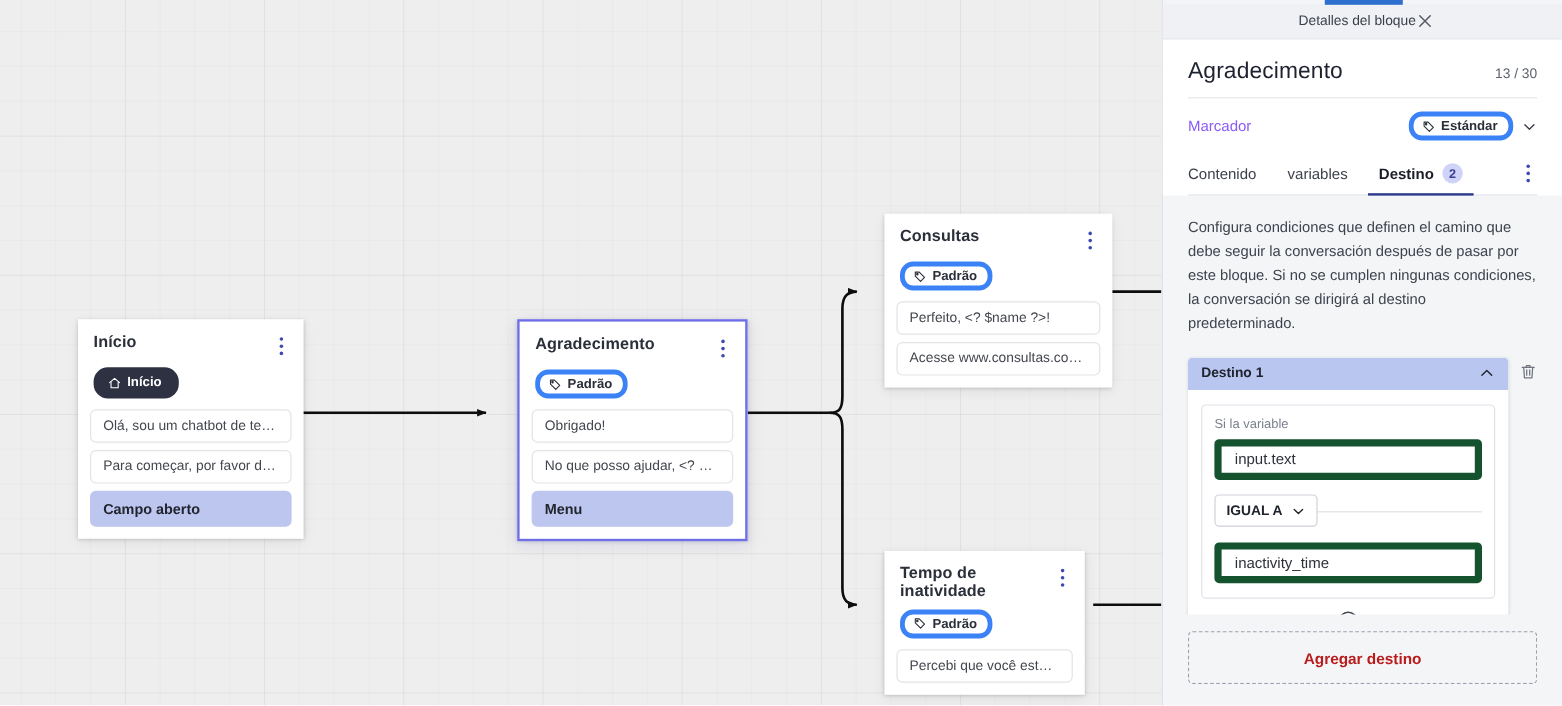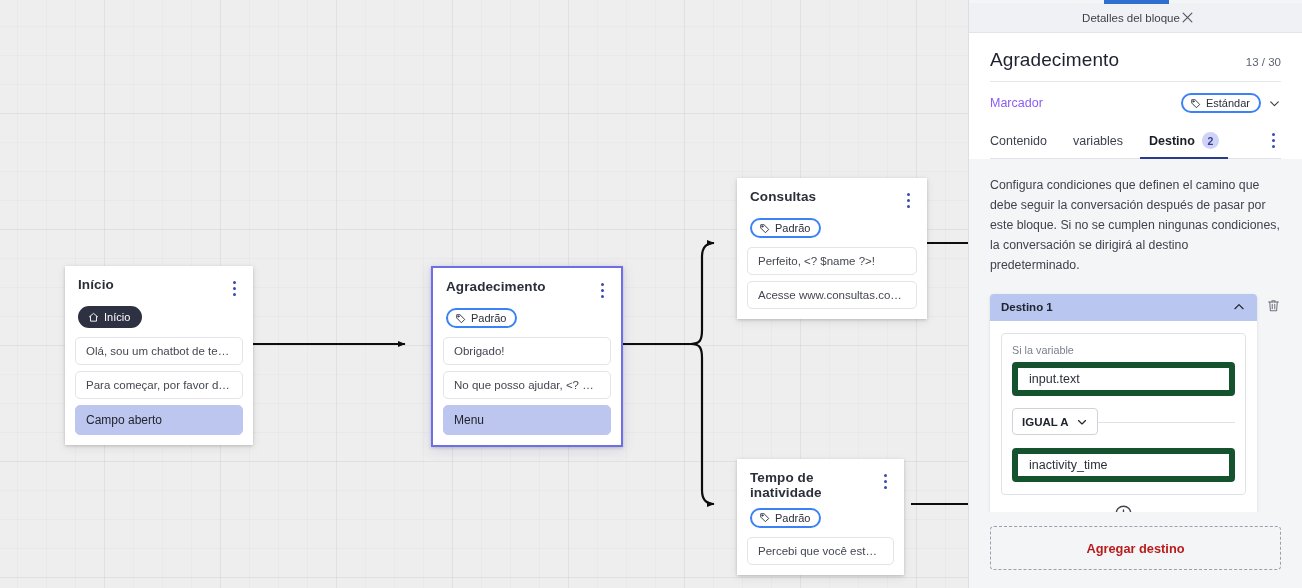--- a/index.html
+++ b/index.html
@@ -46,37 +46,37 @@
   }
   .node-title {
     font-size: 13.5px; color: #2b2f3a; font-weight: 600; letter-spacing: .1px;
     line-height: 1.1;
   }
   .kebab { display: flex; flex-direction: column; gap: 3px; padding: 3px 4px; cursor: pointer; }
   .kebab i { width: 3px; height: 3px; border-radius: 50%; background: #3b4ab0; display: block; }
   .tagrow { padding: 7px 13px 0 13px; }
   .tag {
     display: inline-flex; align-items: center; gap: 5px;
-    border: 2px solid #3b82f6; border-radius: 11px;
-    padding: 2px 9px 2px 7px; font-size: 11px; color: #2b2f3a; font-weight: 400;
+    border: 4px solid #3b82f6; border-radius: 11px;
+    padding: 2px 9px 2px 7px; font-size: 11px; color: #2b2f3a; font-weight: 700;
     background: #fff;
   }
   .tag.start {
     background: #2d3142; border-color: #2d3142; color: #ffffff;
     border-radius: 12px; padding: 3px 10px 3px 8px;
   }
   .tag svg { display: block; }
   .node-body { padding: 9px 10px 10px 10px; display: flex; flex-direction: column; gap: 6px; }
   .bubble {
     background: #ffffff; border: 1px solid #e3e3e8; border-radius: 5px;
     font-size: 11.5px; color: #44474f; padding: 7px 10px;
     white-space: nowrap; overflow: hidden; text-overflow: ellipsis;
   }
   .bubble.hl {
-    background: #bcc6ef; border-color: #bcc6ef; color: #22252e; font-weight: 400; font-size: 12px;
+    background: #bcc6ef; border-color: #bcc6ef; color: #22252e; font-weight: 700; font-size: 12px;
   }
 
   
   .panel {
     position: absolute; right: 0; top: 0; width: 334px; height: 588px;
     background: #f4f5f7; border-left: 1px solid #dcdee3;
     display: flex; flex-direction: column;
   }
   .panel-topbar {
     position: absolute; left: 135px; top: 0; width: 65px; height: 4px; background: #2f6fd0;

